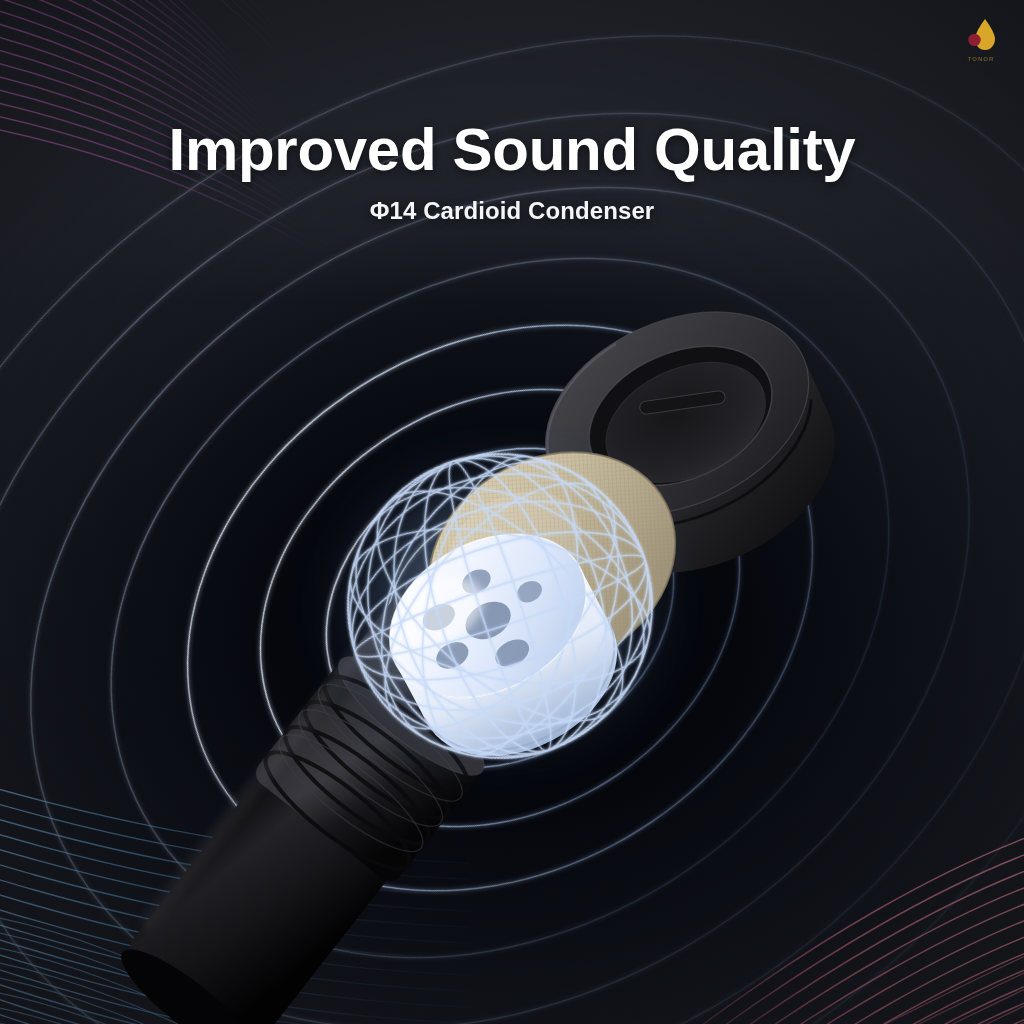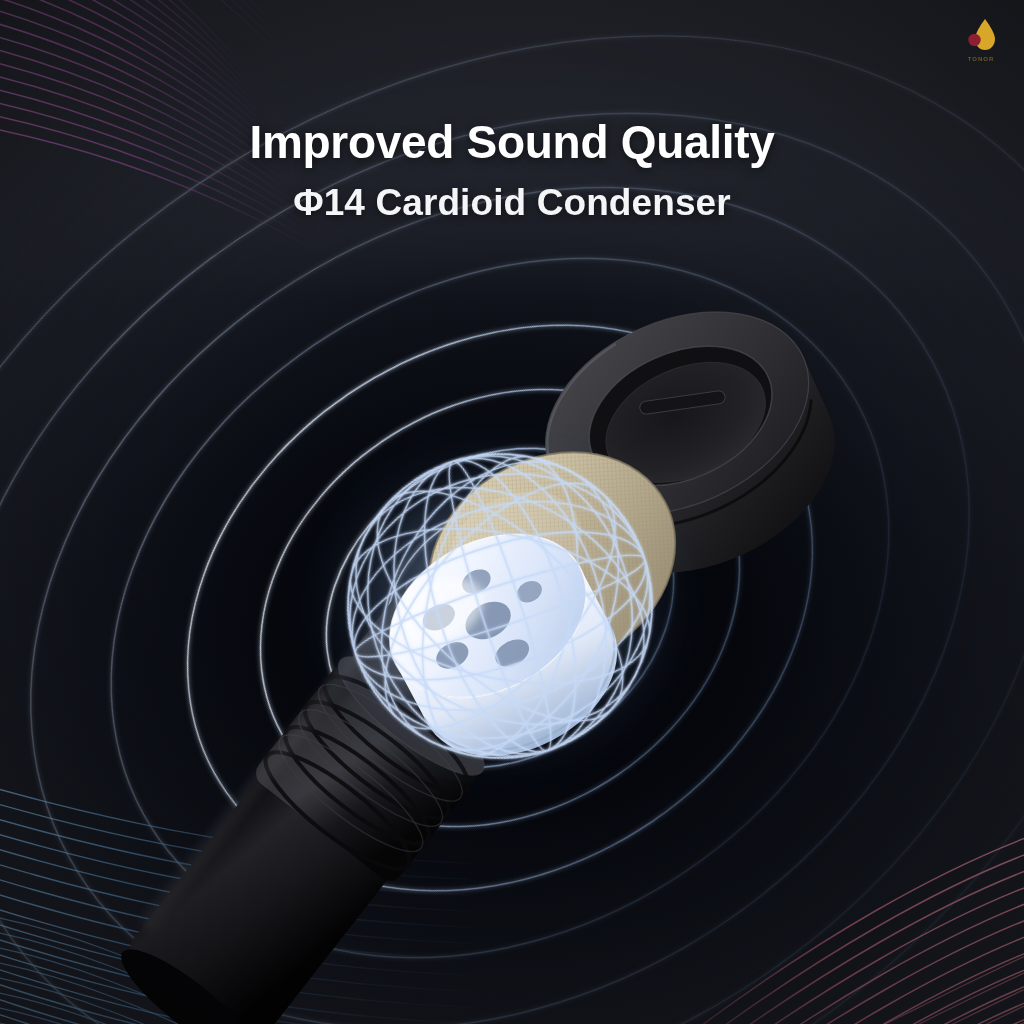--- a/index.html
+++ b/index.html
@@ -56,30 +56,30 @@
   
   .headline-block {
     position: absolute;
     left: 0; right: 0;
     top: 118px;
     text-align: center;
     z-index: 30;
   }
   .headline {
     margin: 0;
-    font-size: 46px;
+    font-size: 60px;
     font-weight: bold;
     letter-spacing: -0.3px;
     color: #ffffff;
     line-height: 1.06;
     text-shadow: 0 2px 10px rgba(0,0,0,0.55);
   }
   .subheadline {
     margin: 16px 0 8px 0;
-    font-size: 37px;
+    font-size: 24px;
     font-weight: bold;
     letter-spacing: 0.1px;
     color: #f4f5f7;
     line-height: 1.1;
     text-shadow: 0 2px 9px rgba(0,0,0,0.5);
   }
 
   
   .brand-logo {
     position: absolute;

